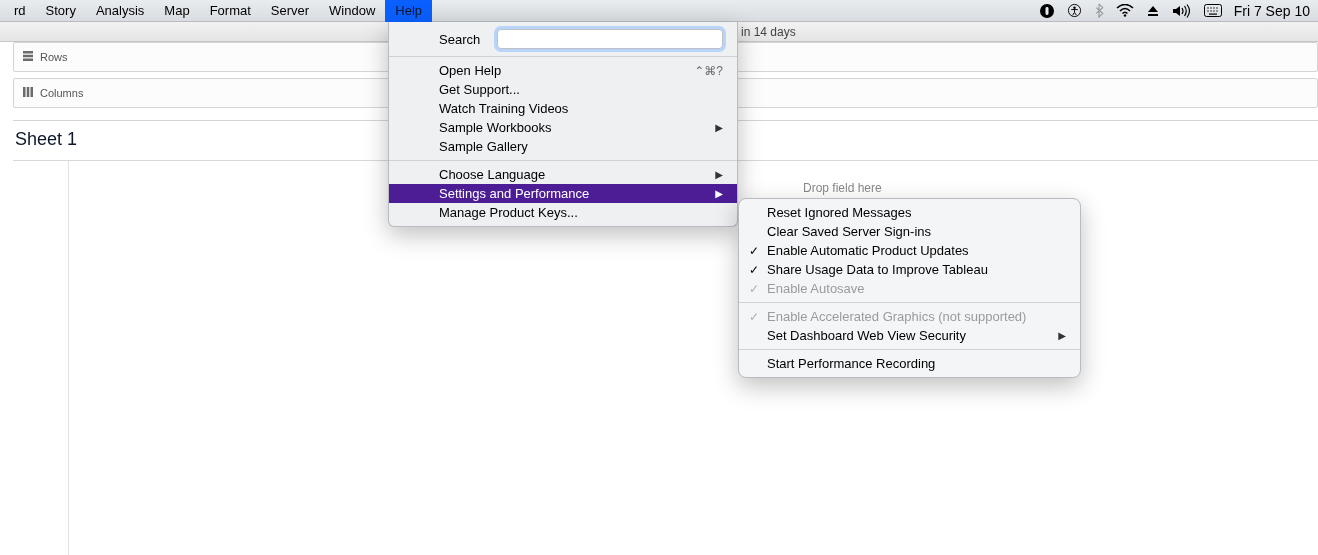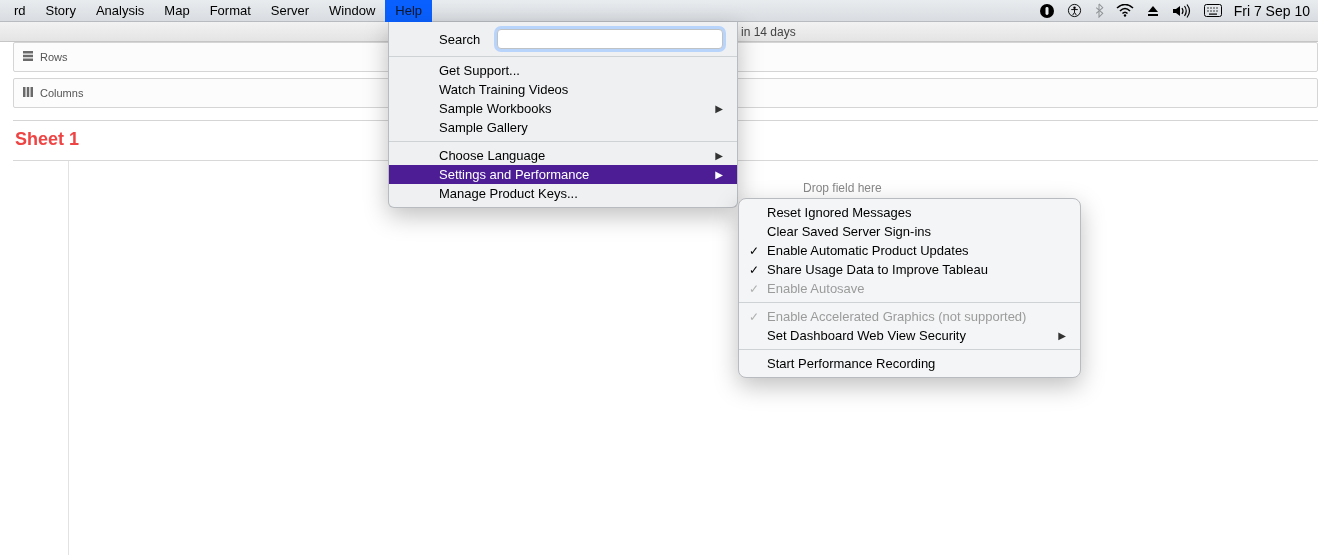--- a/index.html
+++ b/index.html
@@ -86,22 +86,22 @@
   .sheet-area {
     position: absolute;
     left: 0;
     top: 78px;
     right: 0;
     bottom: 0;
     border-top: 1px solid #d5d5d5;
   }
   .sheet-title {
     font-size: 18px;
-    font-weight: 700;
-    color: #ef4444;
+    font-weight: 400;
+    color: #0f172a;
     padding: 8px 2px 10px 2px;
   }
   .sheet-body {
     border-top: 1px solid #d8d8d8;
     position: relative;
     height: 400px;
   }
   .sheet-body .vline {
     position:absolute; left: 55px; top:0; bottom:0;
     width:1px; background:#e2e2e2;
@@ -287,20 +287,24 @@
 </div>
 
 <div class="dropdown">
   <div class="dd-search">
     <span class="slabel">Search</span>
     <input type="text" value="" style="">
   </div>
   <div class="dd-sep"></div>
   <div id="help-items">
       <div class="dd-row">
+        <span class="label">Open Help</span>
+        <span class="shortcut">⌃⌘?</span>
+      </div>
+      <div class="dd-row">
         <span class="label">Get Support...</span>
       </div>
       <div class="dd-row">
         <span class="label">Watch Training Videos</span>
       </div>
       <div class="dd-row">
         <span class="label">Sample Workbooks</span>
         <span class="arrow">▶</span>
       </div>
       <div class="dd-row">

